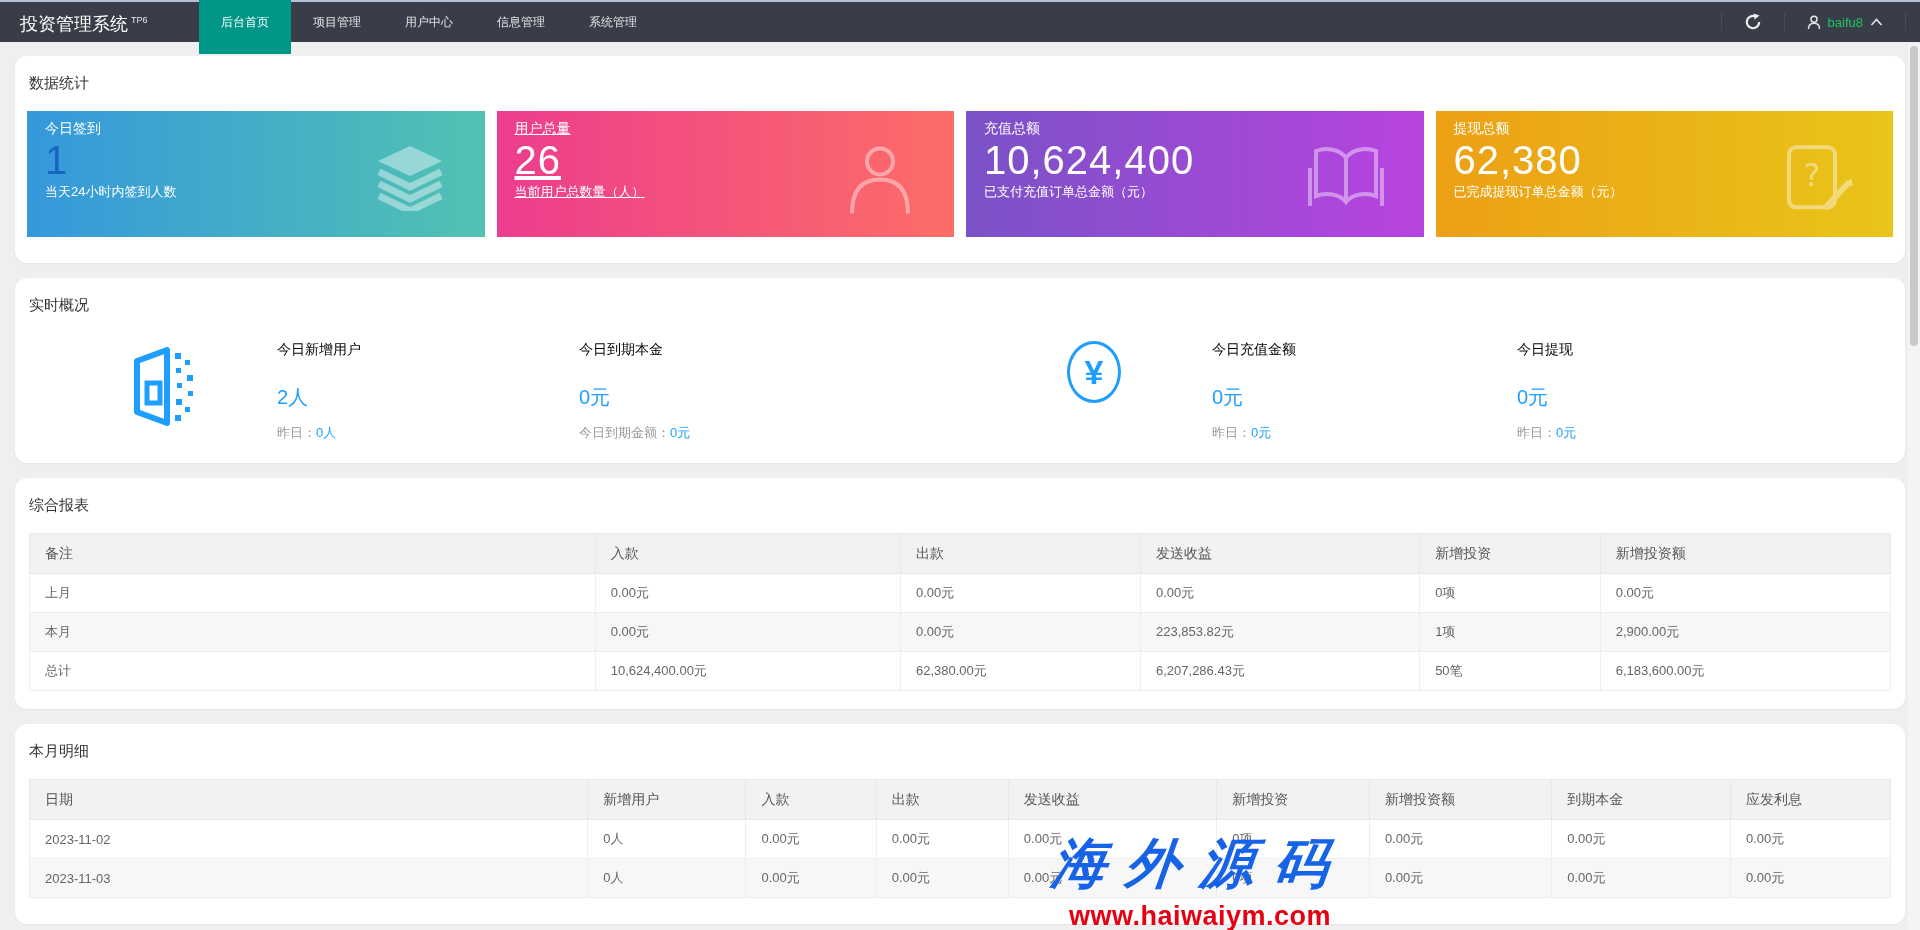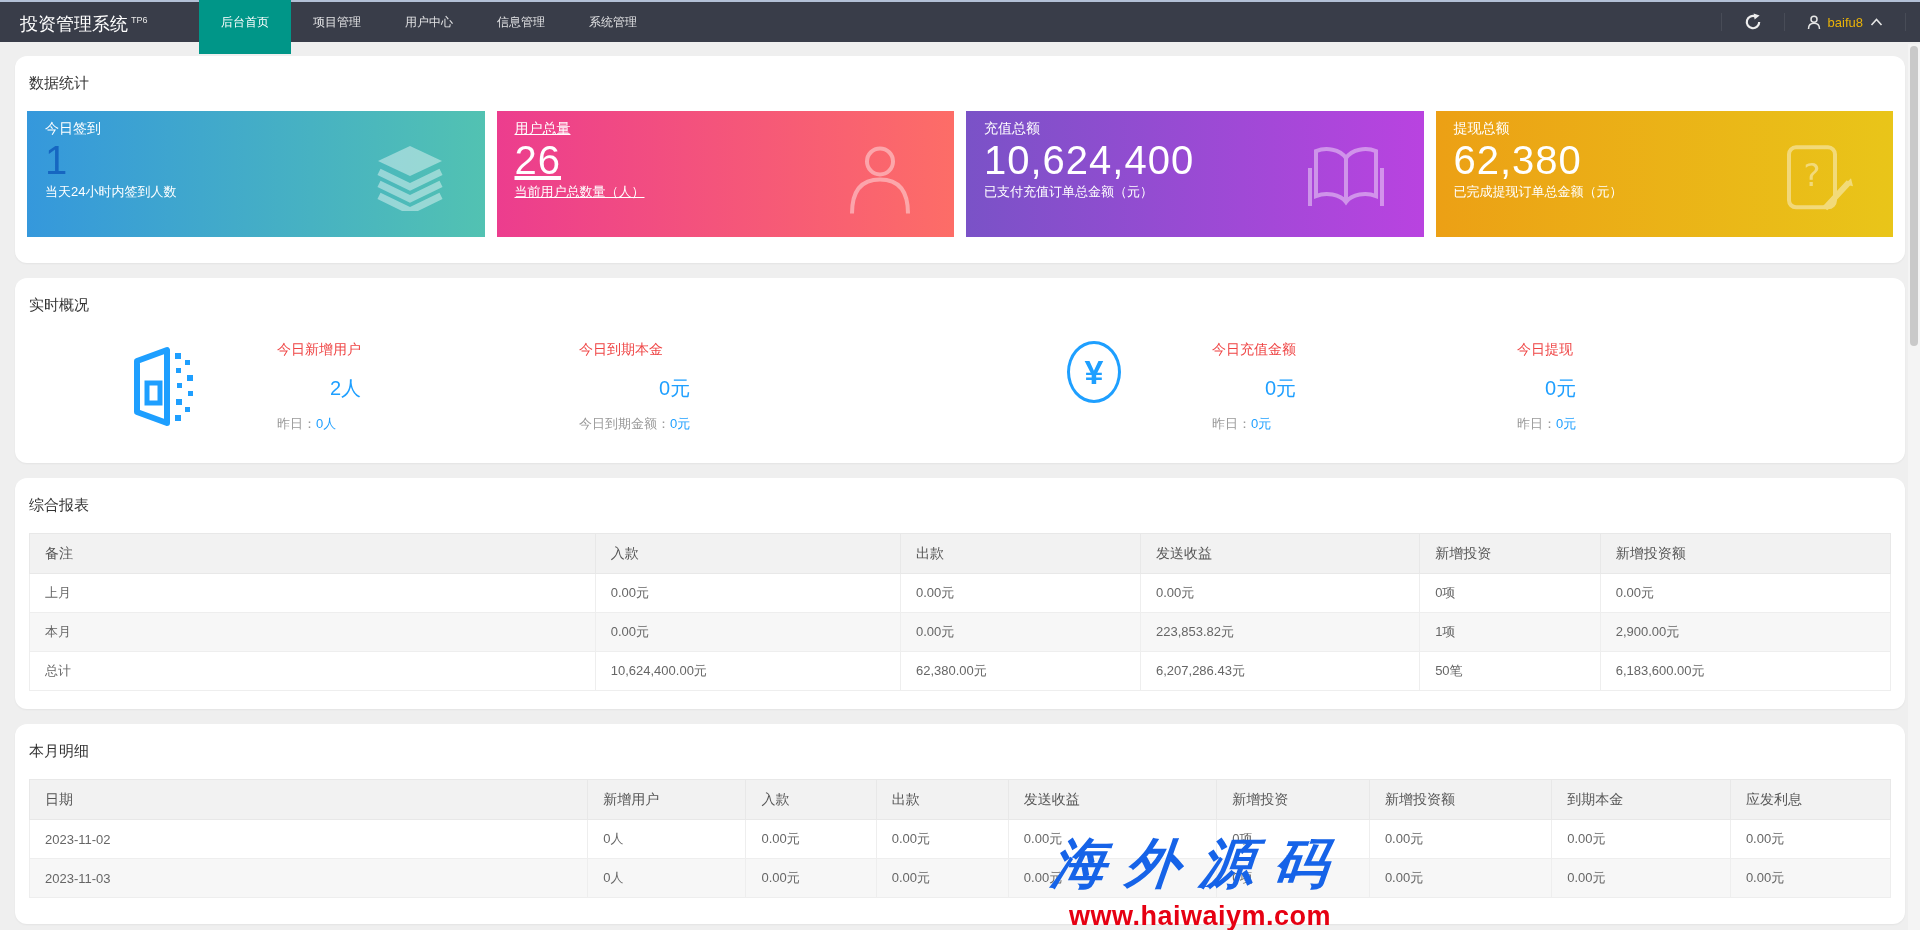--- a/index.html
+++ b/index.html
@@ -11,21 +11,21 @@
          border-top:2px solid #b3c0d6; position:relative; z-index:10; }
   .logo { width:199px; padding-left:20px; line-height:40px; color:#fff; font-size:18px;
           white-space:nowrap; }
   .logo sup { font-size:9px; color:#e8e8e8; margin-left:3px; }
   .nav-menu { display:flex; }
   .nav-item { display:block; padding:12px 22px; line-height:40px; font-size:12px;
               color:rgba(255,255,255,.85); text-decoration:none; cursor:pointer; }
   .nav-item.active { background:#009688; color:#fff; }
   .nav-right { margin-left:auto; display:flex; align-items:stretch; }
   .nav-ib { display:flex; align-items:center; padding:0 22px; cursor:pointer;
-            border-left:1px solid rgba(255,255,255,.08); color:#eab308; }
+            border-left:1px solid rgba(255,255,255,.08); color:#22c55e; }
   .nav-user { gap:7px; font-size:13px; border-right:1px solid rgba(255,255,255,.08);
               margin-right:14px; }
 
   
   .main { padding:14px 15px 0 15px; }
   .panel { background:#fff; margin-bottom:15px; box-shadow:0 1px 2px rgba(0,0,0,.05);
            padding:18px 12px 26px 12px;border-radius:12px; }
   .panel-title { font-size:15px; color:#333; margin:0 2px 18px 2px; }
 
   
@@ -39,22 +39,22 @@
   .card-label { font-size:14px; }
   .card-value { font-size:40px; line-height:44px; font-weight:400; letter-spacing:1px; }
   .c1 .card-value { color:#1666C1; }
   .card-desc { font-size:13px; margin-top:1px; }
   .card-icon { position:absolute; right:38px; top:50%; transform:translateY(-44%); opacity:.42; }
 
   
   .rt-row { position:relative; height:102px; margin-top:26px; }
   .rt-icon { position:absolute; top:2px; }
   .rt-group { position:absolute; top:0; }
-  .rt-label { font-size:14px; color:#ef4444; }
-  .rt-value { font-size:20px; color:#1E9FFF; margin-top:16px;text-align:right; }
+  .rt-label { font-size:14px; color:#000000; }
+  .rt-value { font-size:20px; color:#1E9FFF; margin-top:25px; }
   .rt-sub { font-size:13px; color:#999; margin-top:13px; }
   .rt-sub .blue { color:#1E9FFF; }
   .yen { position:absolute; width:54px; height:62px; border:3px solid #1E9FFF;
          border-radius:50%; display:flex; align-items:center; justify-content:center;
          color:#1E9FFF; font-size:34px; font-weight:bold; top:0; }
 
   
   table { border-collapse:collapse; width:calc(100% - 4px); margin:0 2px;
           border:1px solid #ececec; table-layout:fixed; }
   th { background:#f2f2f2; font-weight:400; font-size:14px; color:#555; text-align:left;

